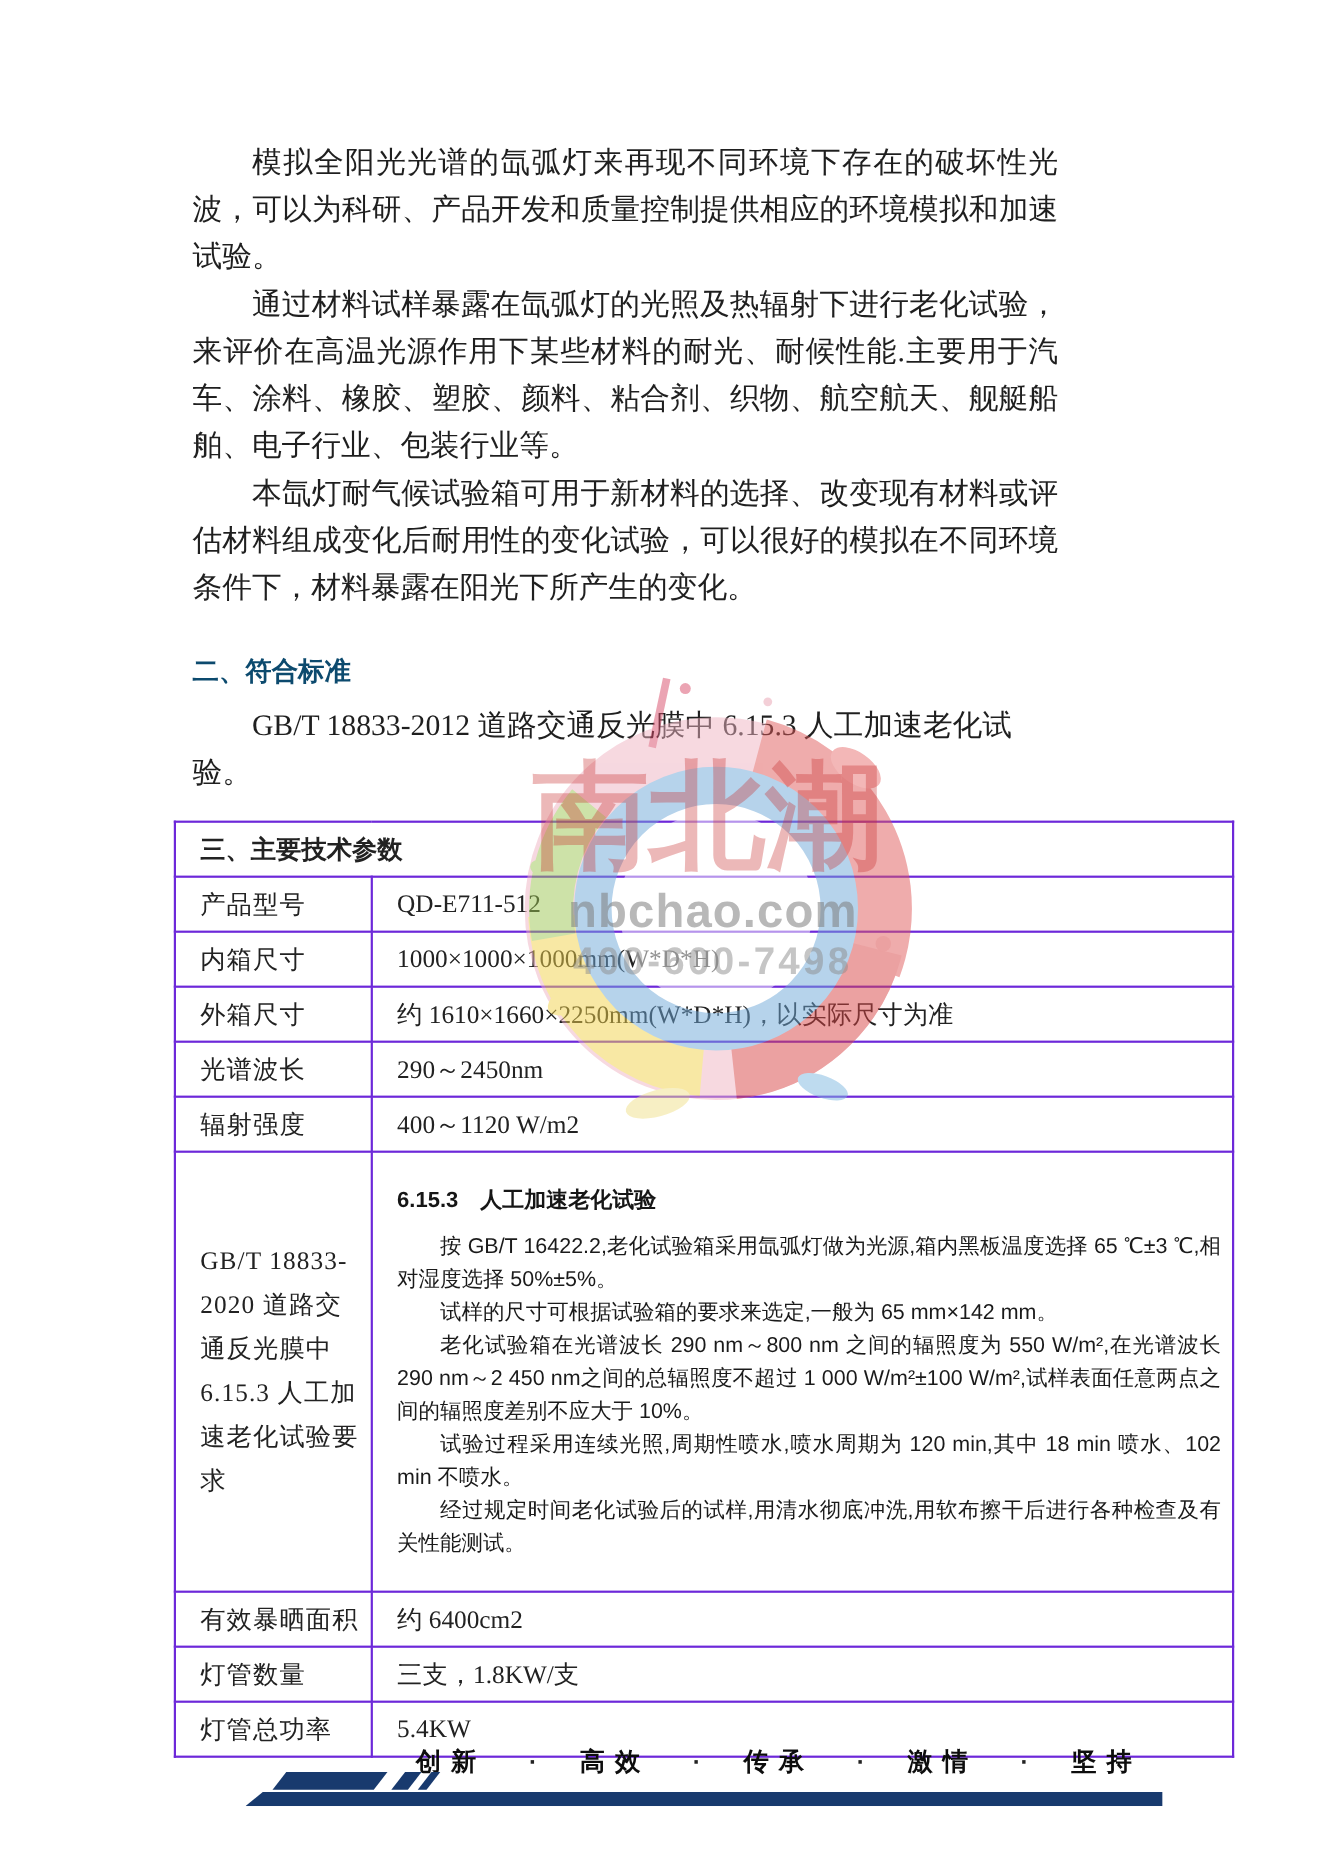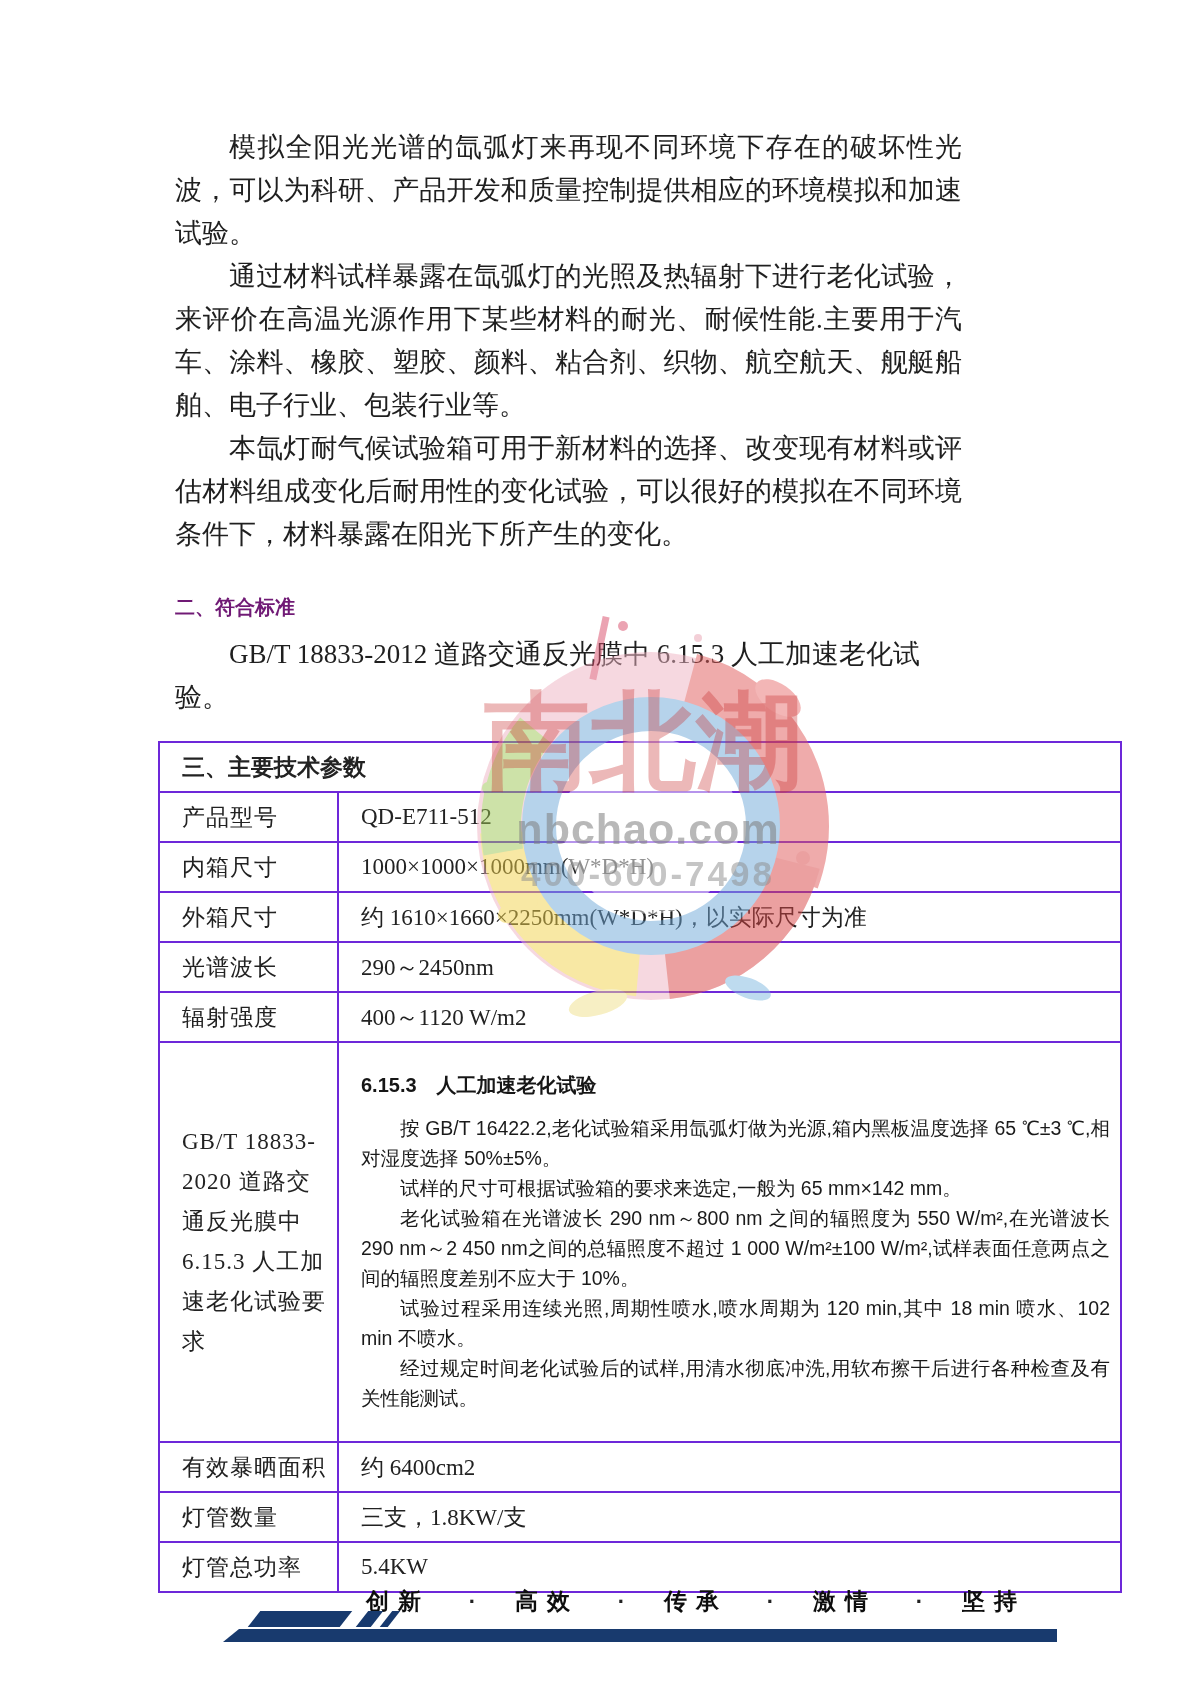--- a/index.html
+++ b/index.html
@@ -9,21 +9,21 @@
     background:#ffffff; overflow:hidden;
     font-family:"Liberation Serif", serif; color:#1c1c1c;border-radius:29px;
   }
   .content { position:relative; padding:126px 118px 0 118px; z-index:1; }
   .body-para {
     margin:0 80px 0 17px; font-size:27px; line-height:43px;
     text-align:justify; text-indent:2em; color:#1f1f1f;
     font-family:"Liberation Serif", serif;
   }
   .section-heading {
-    margin:38px 0 0 17px; font-size:20px; font-weight:bold; color:#701a75;
+    margin:38px 0 0 17px; font-size:24px; font-weight:bold; color:#0c4a6e;
     font-family:"Liberation Sans", sans-serif;
   }
   .section-body {
     margin:12px 80px 0 17px; font-size:27px; line-height:43px;
     text-indent:2em; color:#1f1f1f;
   }
   table.spec {
     margin-top:22px; border-collapse:collapse; table-layout:fixed;
     width:964px; background:transparent;
   }
@@ -66,21 +66,21 @@
     font-family:"Liberation Sans", sans-serif; font-weight:bold;
     font-size:43px; letter-spacing:1px; color:rgba(125,125,125,0.55); line-height:1;
   }
   .wm-phone {
     position:absolute; top:248px; left:0; width:100%; text-align:center;
     font-family:Liberation Sans, sans-serif; font-weight:bold;
     font-size:35px; letter-spacing:3px; color:rgba(140,140,140,0.5); line-height:1;
   }
   
   .slogan {
-    position:absolute; top:1586px; left:326px; width:660px; z-index:2;
+    position:absolute; top:1586px; left:338px; width:660px; z-index:2;
     display:flex; align-items:center; justify-content:space-between;
     font-family:"Liberation Sans", sans-serif; font-weight:bold;
     font-size:23px; color:#0d0d0d;
   }
   .slogan .word { letter-spacing:9px; }
   .slogan .dot { font-size:22px; color:#222; }
   .footer-bar {
     position:absolute; top:1629px; left:183px; width:834px; height:13px;
     background:#183a6e; z-index:2;
     clip-path:polygon(16px 0, 100% 0, 100% 100%, 0 100%);

